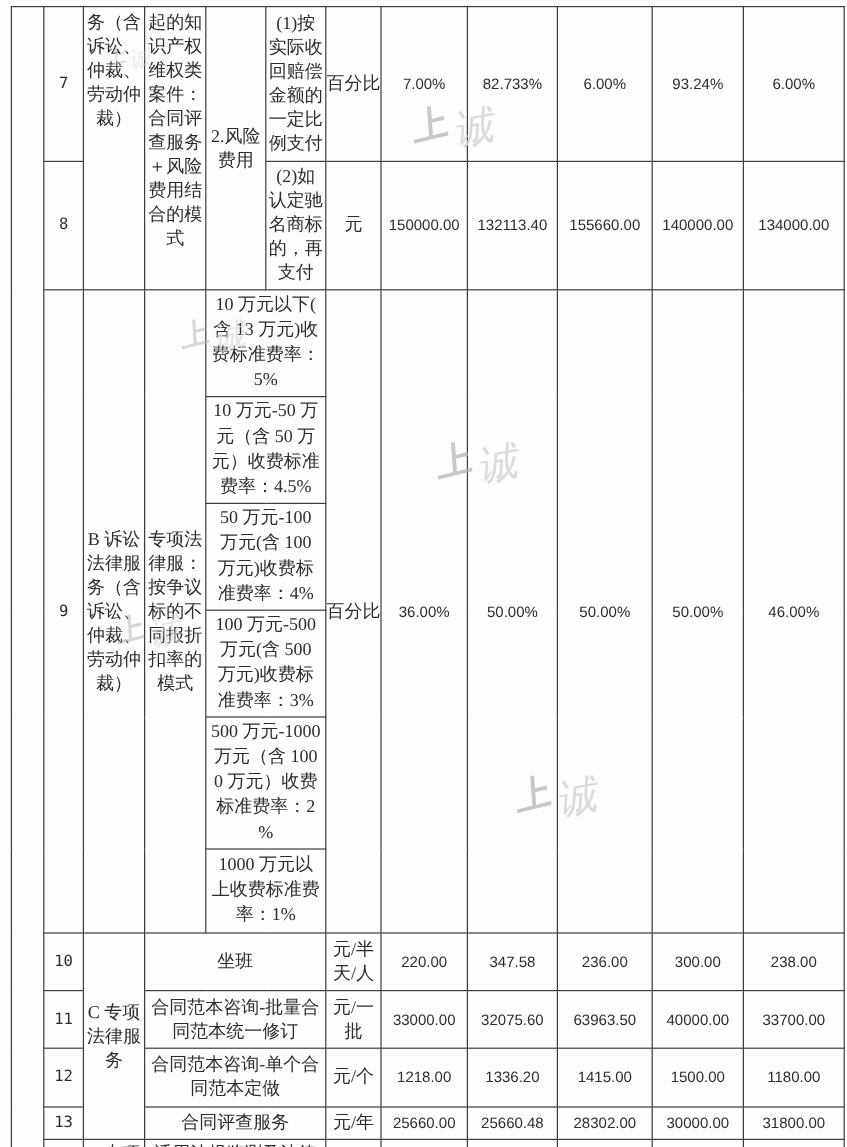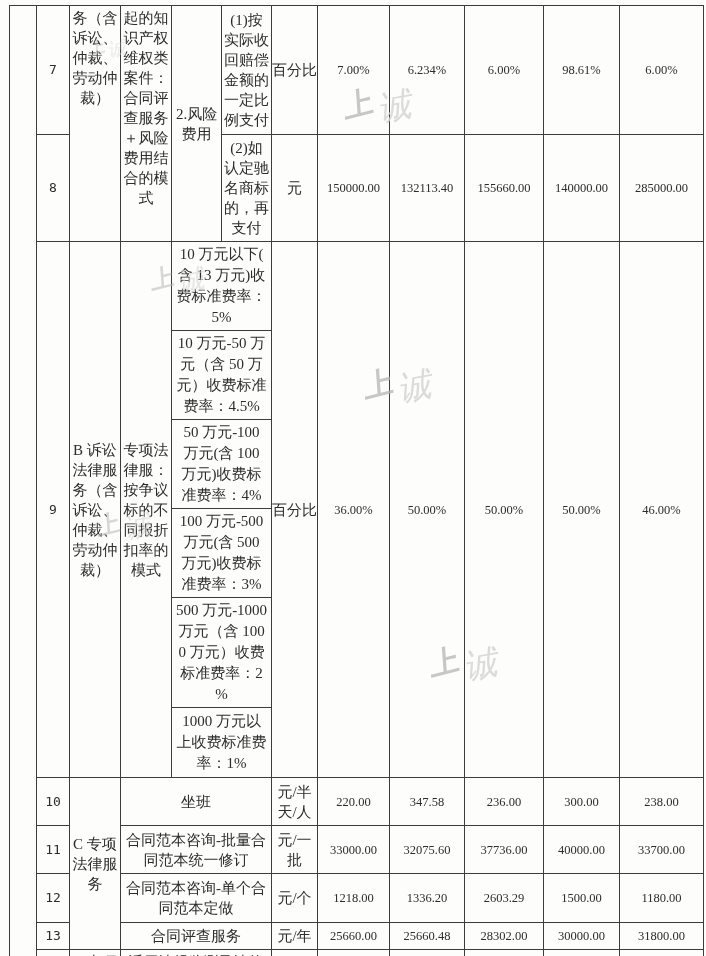--- a/index.html
+++ b/index.html
@@ -24,21 +24,21 @@
     overflow:hidden;
     word-break:break-all;
     line-break:anywhere;
     font-size:15px;
     line-height:20px;
     background:transparent;
   }
   td.topalign{vertical-align:top;padding-top:4px;font-family:Liberation Mono, monospace;}
   td.tier{line-height:21px;padding:2px 3px;}
   td.num{
-    font-family:Liberation Serif, serif;
+    font-family:Liberation Sans, sans-serif;
     font-size:12.5px;
     white-space:nowrap;
     letter-spacing:0;
     padding:0;
     margin-left:38px;
   }
   td.unit{padding:0;margin-left:27px;}
   td.rowno{
     font-family:"DejaVu Sans Mono","Liberation Mono",monospace;
     font-size:13px;
@@ -93,35 +93,35 @@
     <tbody>
         <tr style="height:129px">
       <td rowspan="13"></td>
       <td class="rowno">7</td>
       <td rowspan="2" class="topalign">务（含诉讼、仲裁、劳动仲裁）</td>
       <td rowspan="2" class="topalign">起的知识产权维权类案件：合同评查服务＋风险费用结合的模式</td>
       <td rowspan="2">2.风险费用</td>
       <td>(1)按实际收回赔偿金额的一定比例支付</td>
       <td class="unit">百分比</td>
       <td class="num">7.00%</td>
-      <td class="num">6.234%</td>
+      <td class="num">82.733%</td>
       <td class="num">6.00%</td>
-      <td class="num">98.61%</td>
+      <td class="num">93.24%</td>
       <td class="num">6.00%</td>
     </tr>
 
     <tr style="height:107px">
       <td class="rowno">8</td>
       <td>(2)如认定驰名商标的，再支付</td>
       <td class="unit">元</td>
       <td class="num">150000.00</td>
       <td class="num">132113.40</td>
       <td class="num">155660.00</td>
       <td class="num">140000.00</td>
-      <td class="num">285000.00</td>
+      <td class="num">134000.00</td>
     </tr>
 
     <tr style="height:72px">
       <td rowspan="6" class="rowno">9</td>
       <td rowspan="6">B 诉讼法律服务（含诉讼、仲裁、劳动仲裁）</td>
       <td rowspan="6">专项法律服：按争议标的不同报折扣率的模式</td>
       <td colspan="2" class="tier">10 万元以下(含 13 万元)收费标准费率：5%</td>
       <td rowspan="6" class="unit">百分比</td>
       <td rowspan="6" class="num">36.00%</td>
       <td rowspan="6" class="num">50.00%</td>
@@ -156,32 +156,32 @@
       <td class="num">300.00</td>
       <td class="num">238.00</td>
     </tr>
 
     <tr style="height:48px">
       <td class="rowno">11</td>
       <td colspan="3">合同范本咨询-批量合同范本统一修订</td>
       <td class="unit">元/一批</td>
       <td class="num">33000.00</td>
       <td class="num">32075.60</td>
-      <td class="num">37736.00</td>
+      <td class="num">63963.50</td>
       <td class="num">40000.00</td>
       <td class="num">33700.00</td>
     </tr>
 
     <tr style="height:49px">
       <td class="rowno">12</td>
       <td colspan="3">合同范本咨询-单个合同范本定做</td>
       <td class="unit">元/个</td>
       <td class="num">1218.00</td>
       <td class="num">1336.20</td>
-      <td class="num">2603.29</td>
+      <td class="num">1415.00</td>
       <td class="num">1500.00</td>
       <td class="num">1180.00</td>
     </tr>
 
     <tr style="height:27px">
       <td class="rowno">13</td>
       <td colspan="3">合同评查服务</td>
       <td class="unit">元/年</td>
       <td class="num">25660.00</td>
       <td class="num">25660.48</td>

